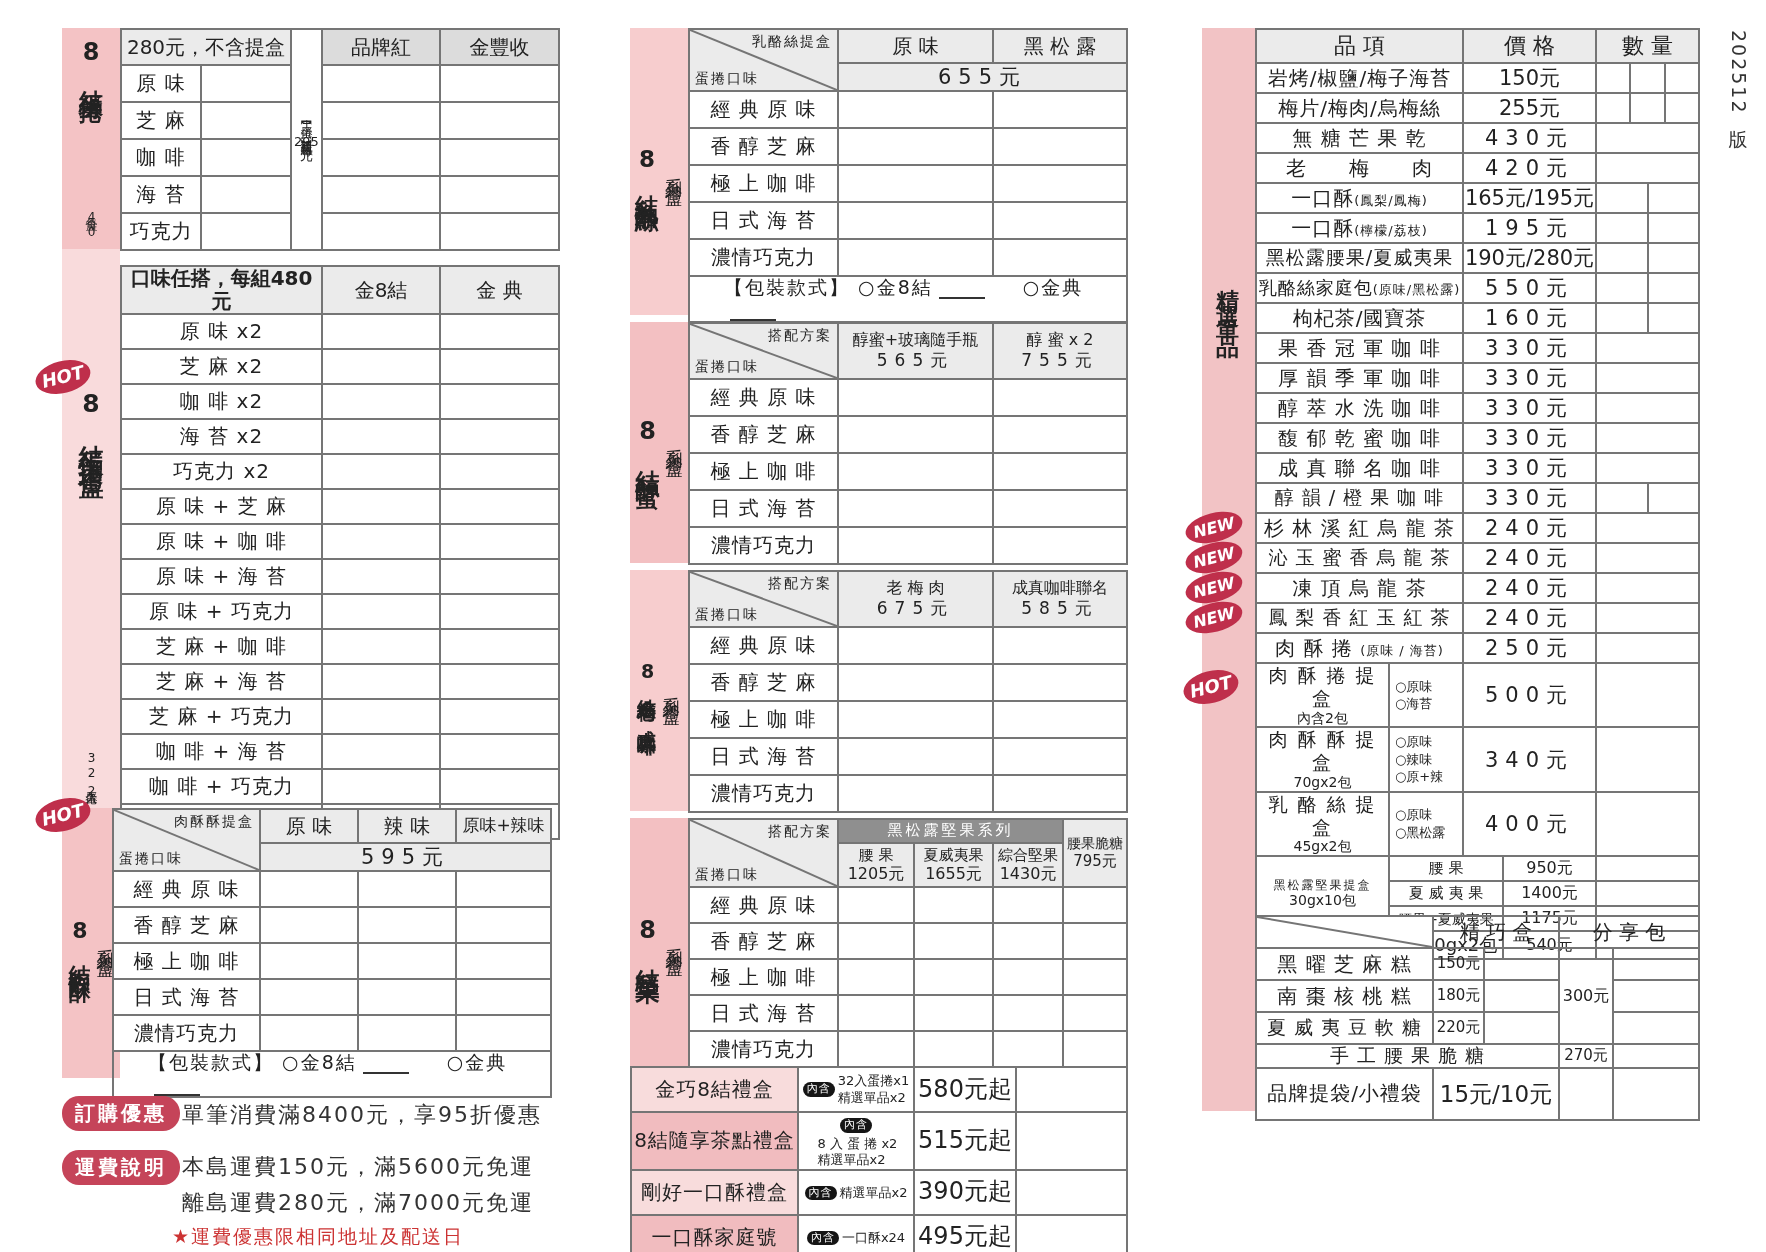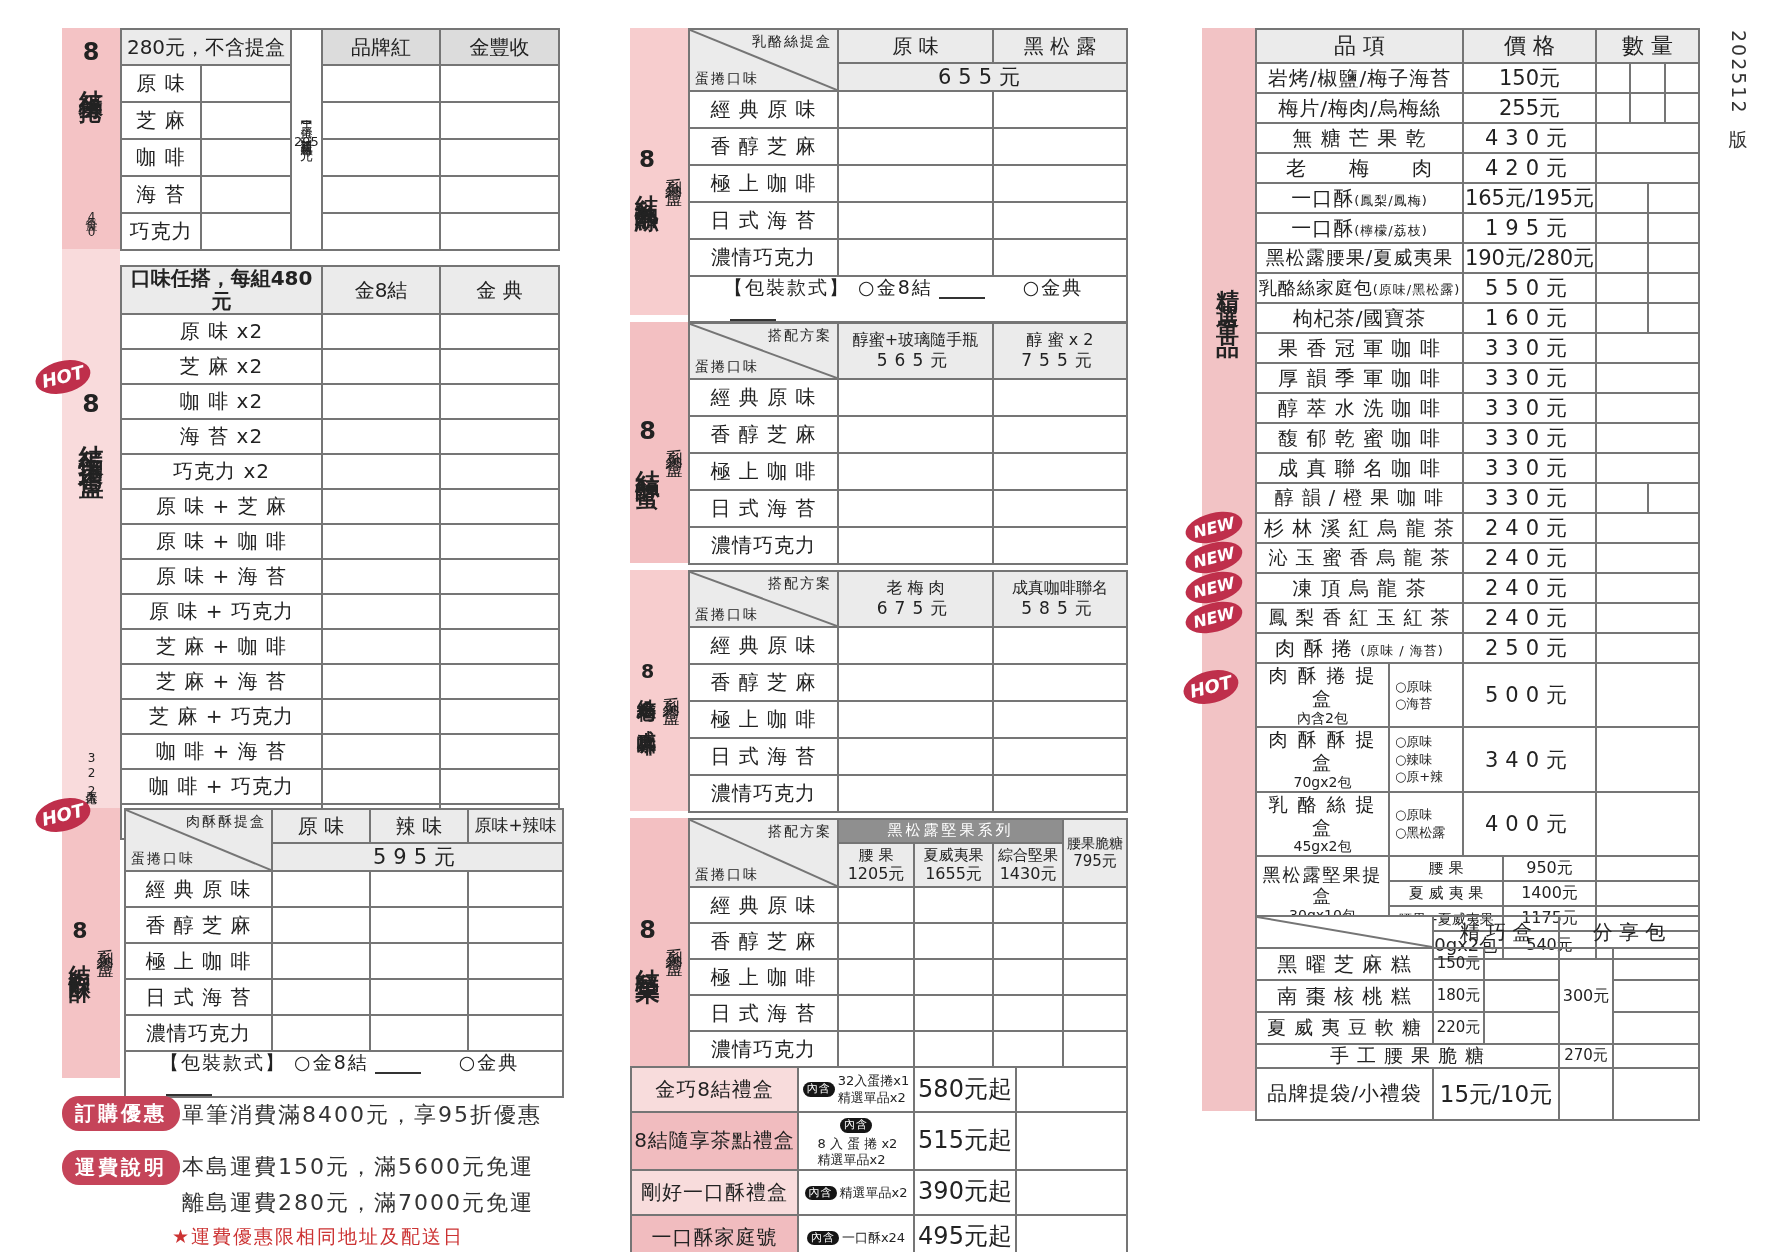--- a/index.html
+++ b/index.html
@@ -205,21 +205,21 @@
         </tr>
   </tbody>
     </table>
 
   <div class="striprow" style="left:62px;top:808px;height:270px;background:#f4c3c5">
     <div class="vt st-main" style="font-size:22px;letter-spacing:5px">8結肉酥酥</div>
     <div class="vt st-sub">系列禮盒</div>
   </div>
   <div class="badge hotb" style="left:36px;top:800px">HOT</div>
 
-  <table style="left:124px;top:808px;width:438px">
+  <table style="left:112px;top:808px;width:438px">
     <colgroup>
         <col style="width:147px">
         <col style="width:98px">
         <col style="width:98px">
         <col style="width:95px">
       </colgroup>
     <tbody>
         <tr style="height:34px">
       <td rowspan="2" class="diag">
         <svg class="dline" viewBox="0 0 100 100" preserveAspectRatio="none">
@@ -770,21 +770,21 @@
       <td class="opts">
             <span>○原味</span>
             <span>○黑松露</span>
           </td>
       <td colspan="2" class="price wsp">400元</td>
       <td></td>
     </tr>
     <tr style="height:25px">
       <td rowspan="3">
             <div class="n2">
-              <span class="a" style="font-size:18px">黑松露堅果提盒</span>
+              <span class="a" style="font-size:12px">黑松露堅果提盒</span>
               <span class="b">30gx10包</span>
             </div>
           </td>
       <td colspan="2" style="font-size:15px">腰 果</td>
       <td style="font-size:16px">950元</td>
       <td></td>
     </tr>
     <tr style="height:25px">
       <td colspan="2" style="font-size:15px">夏 威 夷 果</td>
       <td style="font-size:16px">1400元</td>

